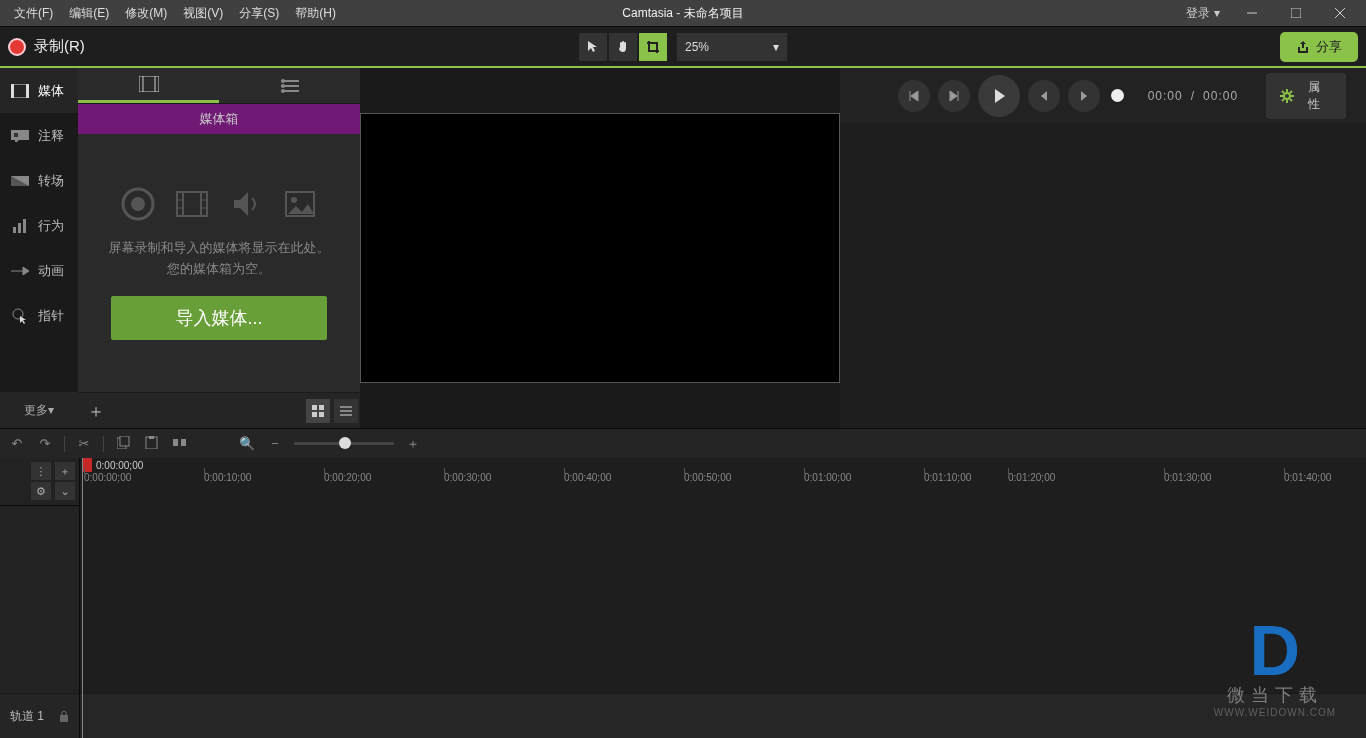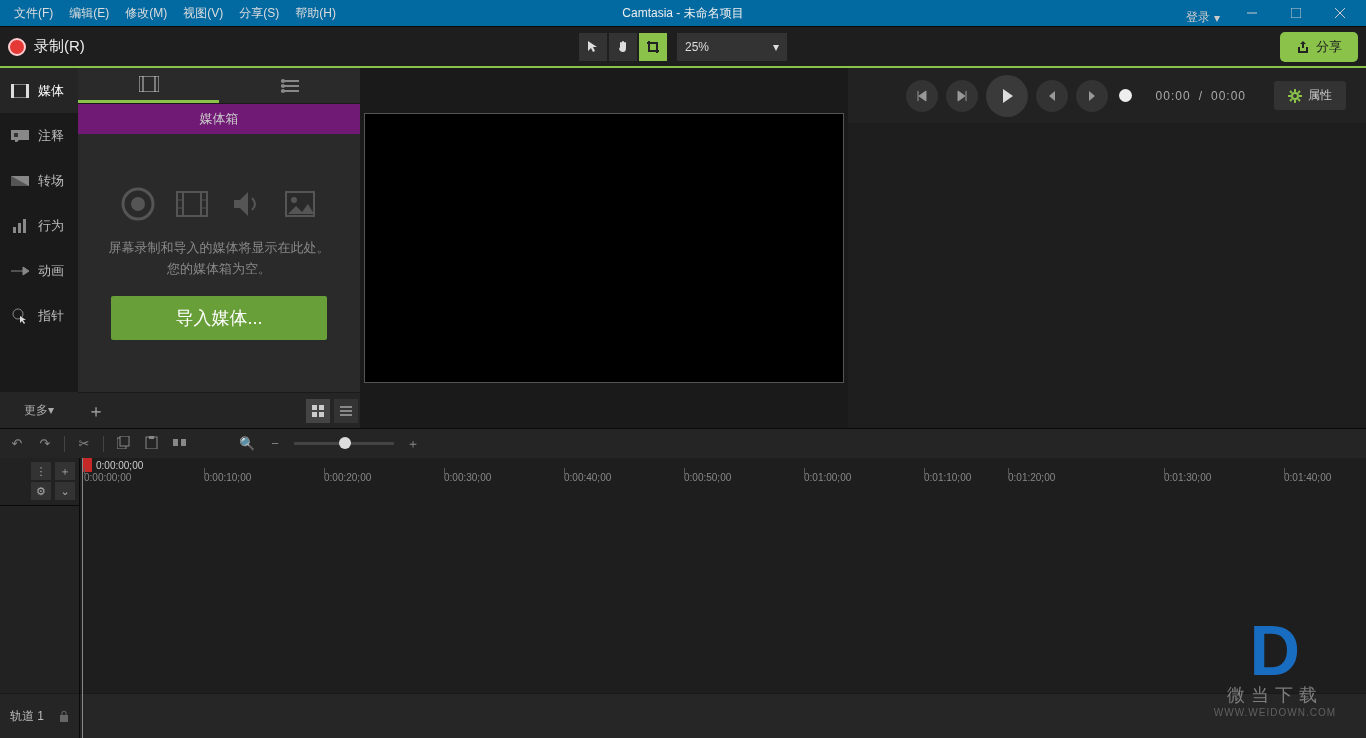--- a/index.html
+++ b/index.html
@@ -1,20 +1,20 @@
 <!DOCTYPE html>
 <html><head>
 <meta charset="utf-8">
 <style>
 *{margin:0;padding:0;box-sizing:border-box;font-family:"Microsoft YaHei",sans-serif;user-select:none}
 body{background:#1a1a1a;color:#ccc;width:1366px;height:738px;overflow:hidden;display:flex;flex-direction:column}
-.menubar{height:26px;background:#0369a1;display:flex;align-items:center;padding:0 6px;font-size:12px;position:relative}
+.menubar{height:26px;background:#404040;display:flex;align-items:center;padding:0 6px;font-size:12px;position:relative}
 .menubar .menu-item{padding:0 8px;cursor:pointer;color:#ddd}
 .menubar .title{position:absolute;left:50%;transform:translateX(-50%);color:#eee}
-.menubar .right{margin-left:auto;display:flex;align-items:flex-end;gap:4px}
+.menubar .right{margin-left:auto;display:flex;align-items:center;gap:4px}
 .menubar .login{padding:0 8px;display:flex;align-items:center;gap:4px;cursor:pointer}
 .menubar .winbtn{width:40px;height:26px;display:flex;align-items:center;justify-content:center;cursor:pointer}
 .toolbar{height:42px;background:#1e1e1e;border-top:1px solid #0a0a0a;border-bottom:2px solid #8bc34a;display:flex;align-items:center;padding:0 8px;position:relative}
 .record-btn{display:flex;align-items:center;gap:8px;cursor:pointer;font-size:15px;color:#eee;font-weight:500}
 .rec-circle{width:18px;height:18px;border-radius:50%;background:#e53935;border:2px solid #ffcdd2}
 .canvas-tools{position:absolute;left:50%;transform:translateX(-50%);display:flex;gap:2px;align-items:center}
 .tool-btn{width:28px;height:28px;display:flex;align-items:center;justify-content:center;background:#333;cursor:pointer;color:#ddd}
 .tool-btn.active{background:#8bc34a;color:#222}
 .zoom-select{background:#333;color:#ddd;height:28px;width:110px;display:flex;align-items:center;padding:0 8px;margin-left:8px;cursor:pointer;justify-content:space-between;font-size:12px}
 .share-btn{margin-left:auto;background:#8bc34a;color:#222;height:30px;padding:0 16px;display:flex;align-items:center;gap:6px;border-radius:5px;cursor:pointer;font-size:13px}
@@ -43,21 +43,21 @@
 .view-btn.active{background:#444;color:#ddd}
 .right-panel{flex:1;display:flex;flex-direction:row;background:#1e1e1e}
 .canvas-area{flex:1;display:flex;align-items:center;justify-content:center;background:#1a1a1a}
 .canvas{width:480px;height:270px;background:#000;border:1px solid #555}
 .playback{height:55px;display:flex;align-items:center;padding:0 20px;gap:8px;background:#222}
 .pb-btn{width:32px;height:32px;border-radius:50%;background:#333;display:flex;align-items:center;justify-content:center;cursor:pointer;color:#999}
 .pb-btn.play{width:42px;height:42px;background:#3a3a3a}
 .pb-seek{flex:1;height:3px;background:#444;margin:0 16px;position:relative;cursor:pointer}
 .pb-seek::after{content:"";position:absolute;right:0;top:-5px;width:13px;height:13px;border-radius:50%;background:#eee}
 .pb-time{font-size:12px;color:#aaa;letter-spacing:1px}
-.props-btn{background:#333;color:#ccc;padding:6px 14px;display:flex;align-items:center;gap:6px;cursor:pointer;font-size:12px;border-radius:3px;margin-left:20px}
+.props-btn{background:#333;color:#ccc;padding:6px 14px;display:flex;align-items:center;gap:14px;cursor:pointer;font-size:12px;border-radius:3px;margin-left:20px}
 .timeline-toolbar{height:30px;background:#252525;display:flex;align-items:center;padding:0 8px;gap:10px;font-size:13px;color:#888;border-top:1px solid #0a0a0a}
 .tl-btn{cursor:pointer;width:18px;text-align:center}
 .tl-sep{width:1px;height:16px;background:#444}
 .tl-zoom{display:flex;align-items:center;gap:10px}
 .tl-slider{width:100px;height:3px;background:#444;position:relative}
 .tl-slider::after{content:"";position:absolute;left:45%;top:-5px;width:12px;height:12px;border-radius:50%;background:#ddd}
 .timeline{flex:0 0 280px;display:flex;background:#1a1a1a;position:relative}
 .tl-left{width:80px;background:#222;display:flex;flex-direction:column;border-right:1px solid #0a0a0a}
 .tl-left-top{height:48px;display:flex;flex-direction:column;gap:2px;padding:4px;border-bottom:1px solid #0a0a0a}
 .tl-left-top .row{display:flex;gap:4px;justify-content:flex-end}

